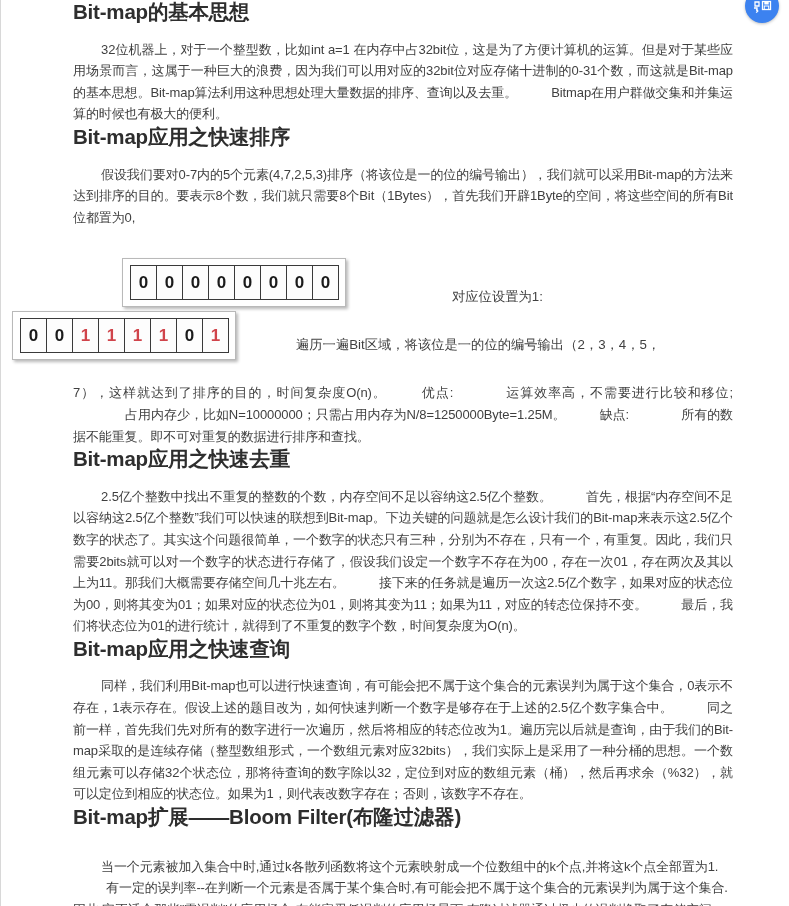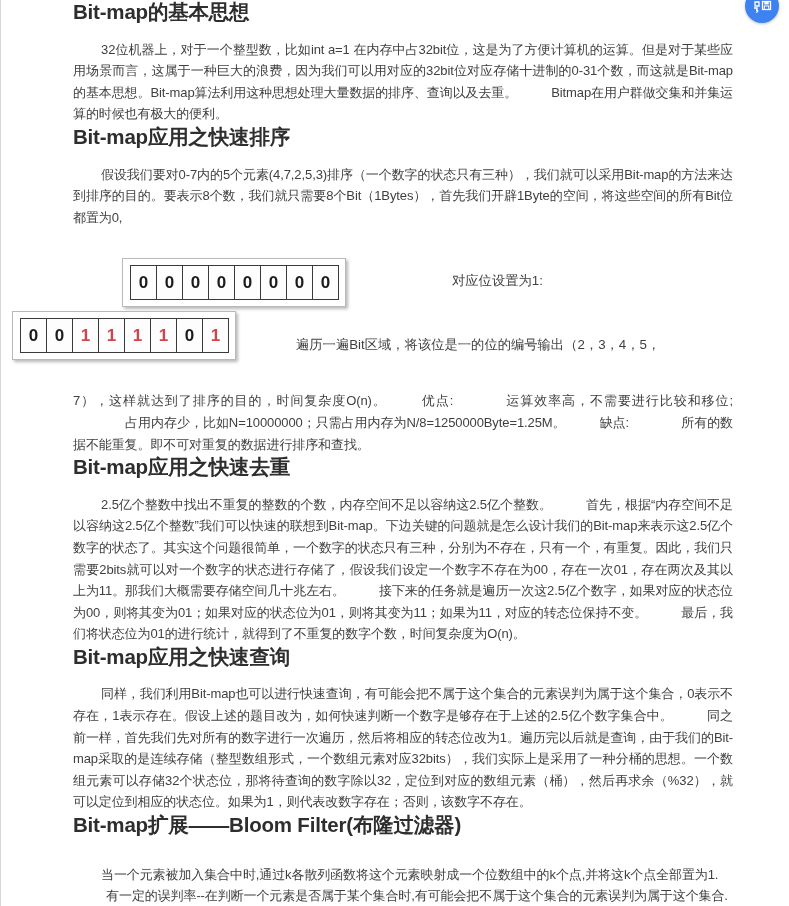--- a/index.html
+++ b/index.html
@@ -92,21 +92,21 @@
 
   #fig-zeros { left: 121px; top: 258px; }
   #fig-ones  { left:  11px; top: 311px; }
 
   .float-label {
     position: absolute;
     font-size: 13.3px;
     line-height: 21.6px;
     color: #3f3f3f;
   }
-  #label-set1 { left: 451px; top: 270px; }
+  #label-set1 { left: 451px; top: 286px; }
   #label-scan { left: 295px; top: 334px; width: 390px; }
 
   
   #save-badge {
     position: absolute;
     right: 10px;
     top: -11px;
     width: 34px;
     height: 34px;
     border-radius: 50%;
@@ -137,25 +137,25 @@
   </div>
 
   <div id="content">
 
     <h2 class="section-title t-basic">Bit-map的基本思想</h2>
 
     <p class="para indent"><span>32位机器上，对于一个整型数，比如int a=1 在内存中占32bit位，这是为了方便计算机的运算。但是对于某些应用场景而言，这属于一种巨大的浪费，因为我们可以用对应的32bit位对应存储十进制的0-31个数，而这就是Bit-map的基本思想。Bit-map算法利用这种思想处理大量数据的排序、查询以及去重。</span><span class="gap"></span><span>Bitmap在用户群做交集和并集运算的时候也有极大的便利。</span></p>
 
     <h2 class="section-title t-sort">Bit-map应用之快速排序</h2>
 
-    <p class="para indent">假设我们要对0-7内的5个元素(4,7,2,5,3)排序（一个数字的状态只有三种），我们就可以采用Bit-map的方法来达到排序的目的。要表示8个数，我们就只需要8个Bit（1Bytes），首先我们开辟1Byte的空间，将这些空间的所有Bit位都置为0,</p>
+    <p class="para indent">假设我们要对0-7内的5个元素(4,7,2,5,3)排序（将该位是一的位的编号输出），我们就可以采用Bit-map的方法来达到排序的目的。要表示8个数，我们就只需要8个Bit（1Bytes），首先我们开辟1Byte的空间，将这些空间的所有Bit位都置为0,</p>
 
     <div style="height:150px"></div>
 
-    <p class="para" style="margin-top:12px"><span>7），这样就达到了排序的目的，时间复杂度O(n)。</span><span class="gap"></span><span>优点:</span><span class="gap-lg"></span><span>运算效率高，不需要进行比较和移位;</span><span class="gap-lg"></span><span>占用内存少，比如N=10000000；只需占用内存为N/8=1250000Byte=1.25M。</span><span class="gap"></span><span>缺点:</span><span class="gap-lg"></span><span>所有的数据不能重复。即不可对重复的数据进行排序和查找。</span></p>
+    <p class="para" style="margin-top:4px"><span>7），这样就达到了排序的目的，时间复杂度O(n)。</span><span class="gap"></span><span>优点:</span><span class="gap-lg"></span><span>运算效率高，不需要进行比较和移位;</span><span class="gap-lg"></span><span>占用内存少，比如N=10000000；只需占用内存为N/8=1250000Byte=1.25M。</span><span class="gap"></span><span>缺点:</span><span class="gap-lg"></span><span>所有的数据不能重复。即不可对重复的数据进行排序和查找。</span></p>
 
     <h2 class="section-title t-dedup">Bit-map应用之快速去重</h2>
 
     <p class="para indent"><span>2.5亿个整数中找出不重复的整数的个数，内存空间不足以容纳这2.5亿个整数。</span><span class="gap"></span><span>首先，根据“内存空间不足以容纳这2.5亿个整数”我们可以快速的联想到Bit-map。下边关键的问题就是怎么设计我们的Bit-map来表示这2.5亿个数字的状态了。其实这个问题很简单，一个数字的状态只有三种，分别为不存在，只有一个，有重复。因此，我们只需要2bits就可以对一个数字的状态进行存储了，假设我们设定一个数字不存在为00，存在一次01，存在两次及其以上为11。那我们大概需要存储空间几十兆左右。</span><span class="gap"></span><span>接下来的任务就是遍历一次这2.5亿个数字，如果对应的状态位为00，则将其变为01；如果对应的状态位为01，则将其变为11；如果为11，对应的转态位保持不变。</span><span class="gap"></span><span>最后，我们将状态位为01的进行统计，就得到了不重复的数字个数，时间复杂度为O(n)。</span></p>
 
     <h2 class="section-title t-query">Bit-map应用之快速查询</h2>
 
     <p class="para indent"><span>同样，我们利用Bit-map也可以进行快速查询，有可能会把不属于这个集合的元素误判为属于这个集合，0表示不存在，1表示存在。假设上述的题目改为，如何快速判断一个数字是够存在于上述的2.5亿个数字集合中。</span><span class="gap"></span><span>同之前一样，首先我们先对所有的数字进行一次遍历，然后将相应的转态位改为1。遍历完以后就是查询，由于我们的Bit-map采取的是连续存储（整型数组形式，一个数组元素对应32bits），我们实际上是采用了一种分桶的思想。一个数组元素可以存储32个状态位，那将待查询的数字除以32，定位到对应的数组元素（桶），然后再求余（%32），就可以定位到相应的状态位。如果为1，则代表改数字存在；否则，该数字不存在。</span></p>
 
     <h2 class="section-title t-bloom">Bit-map扩展——Bloom Filter(布隆过滤器)</h2>

